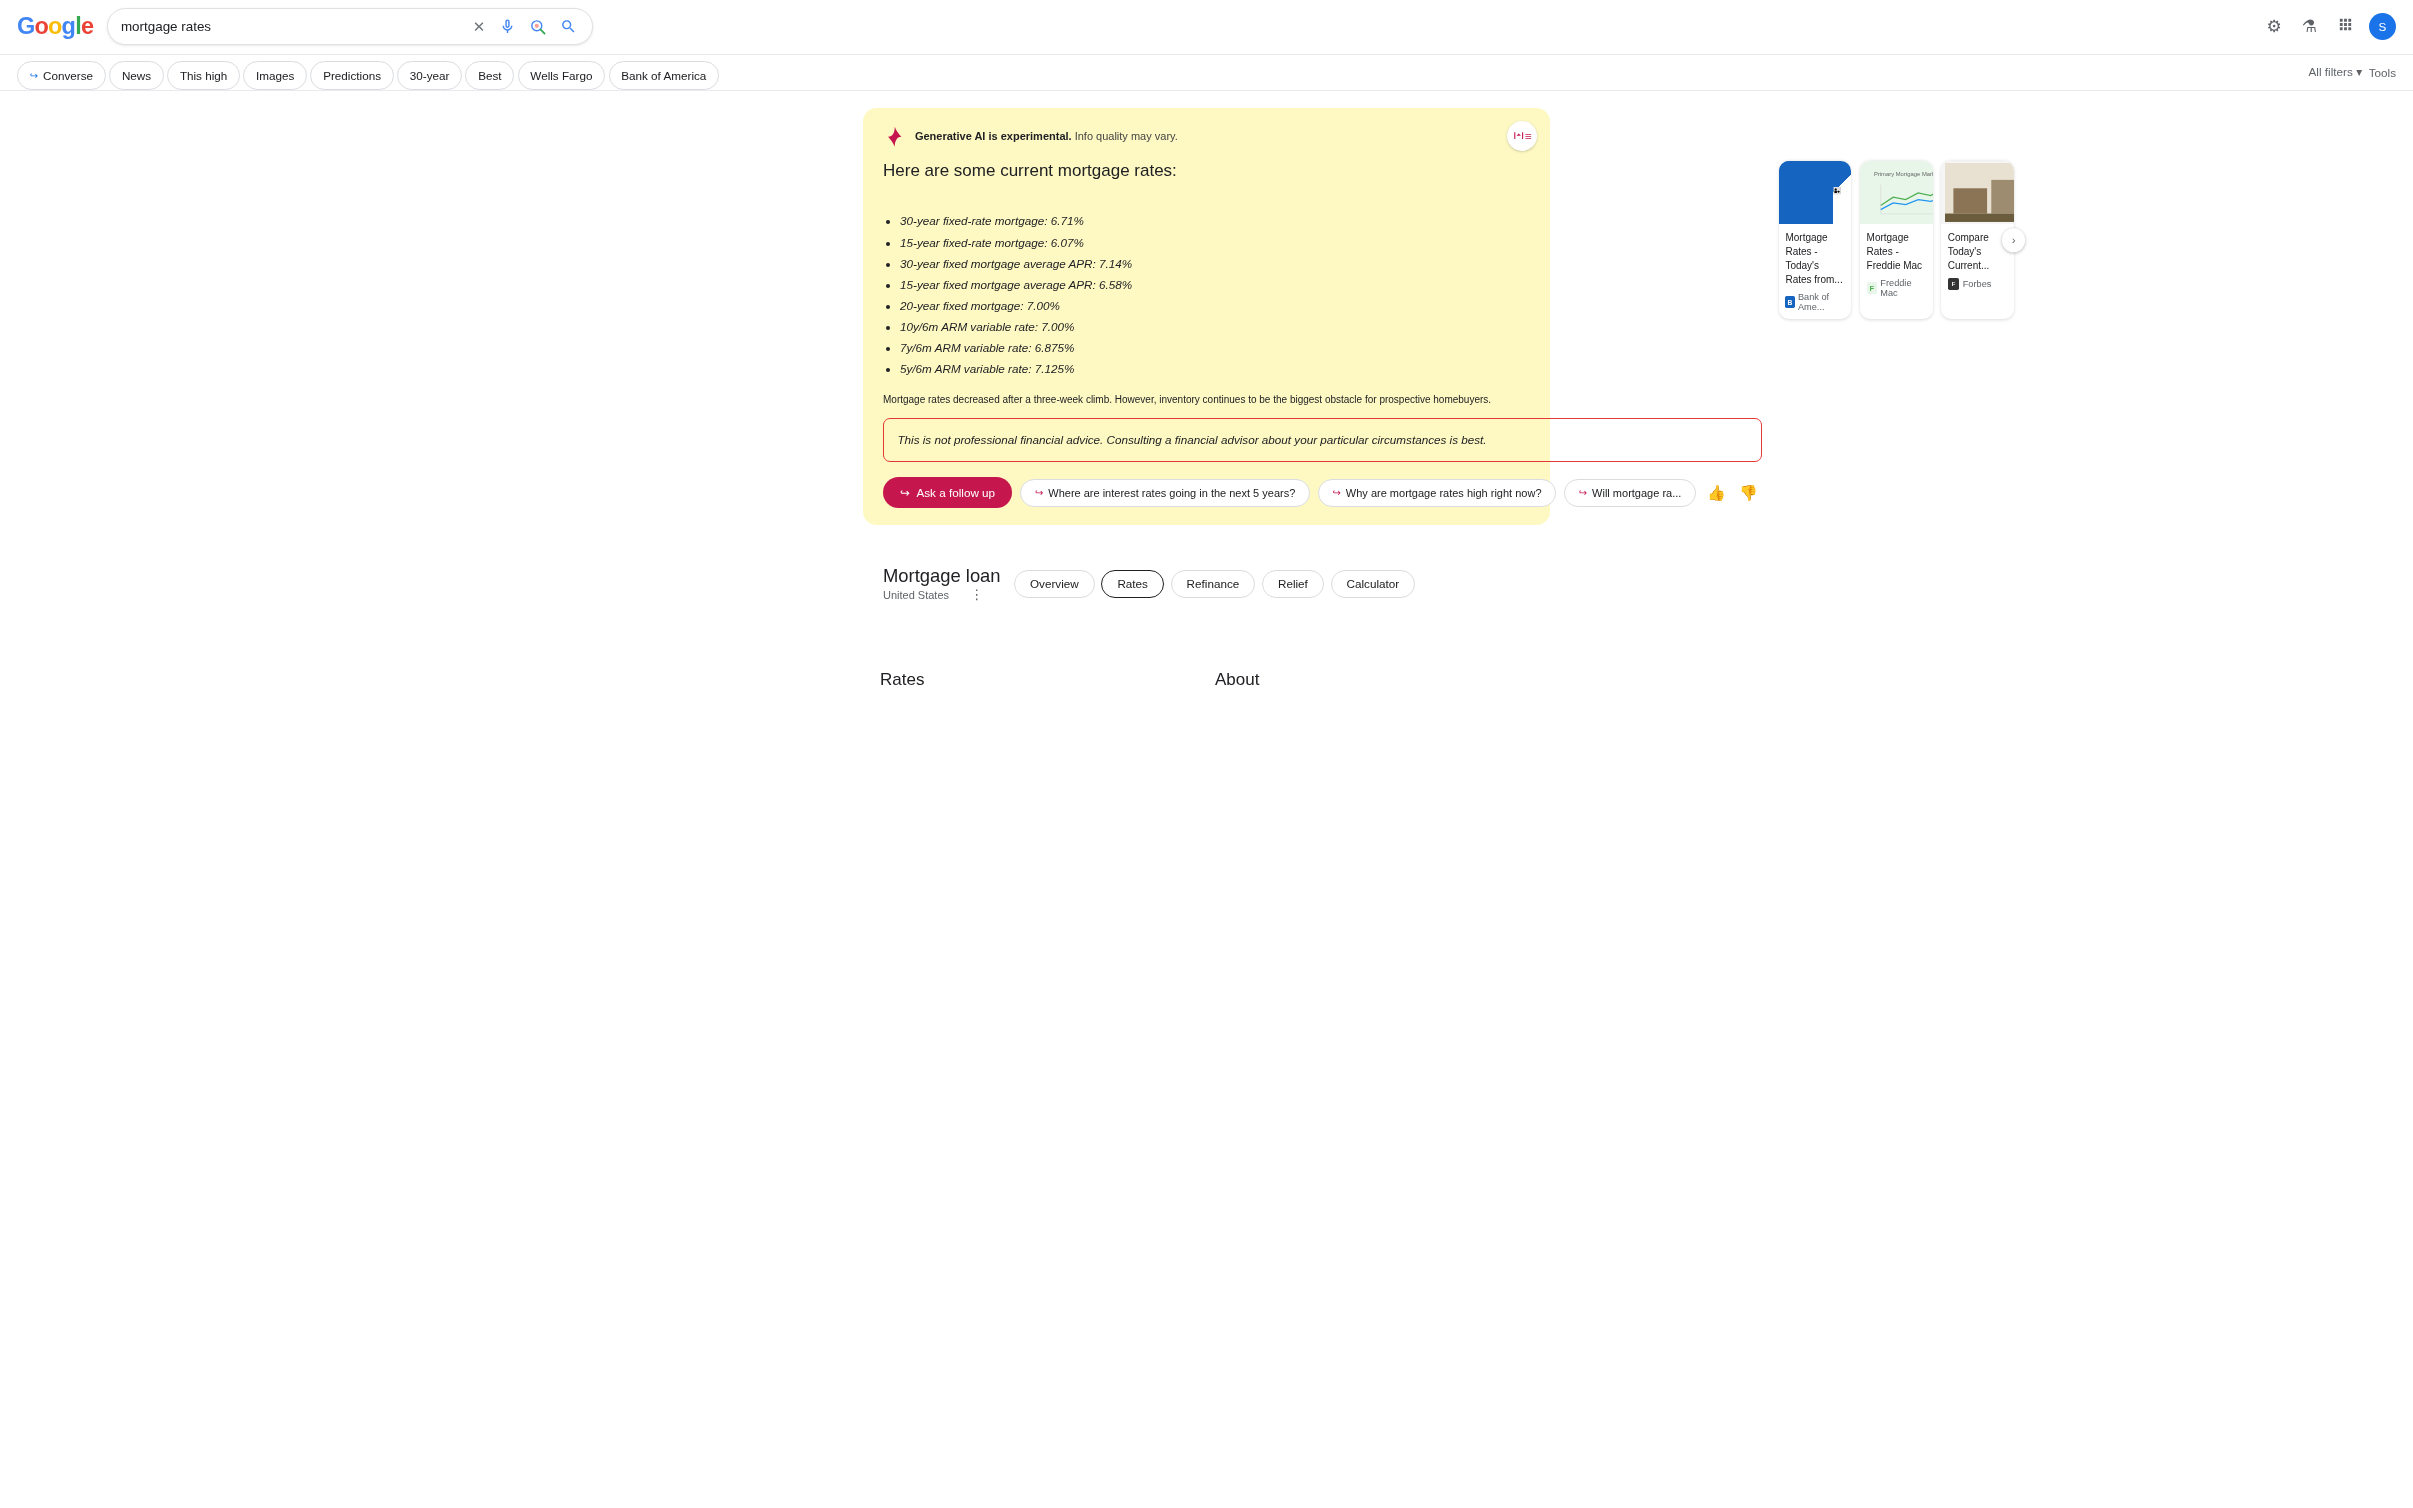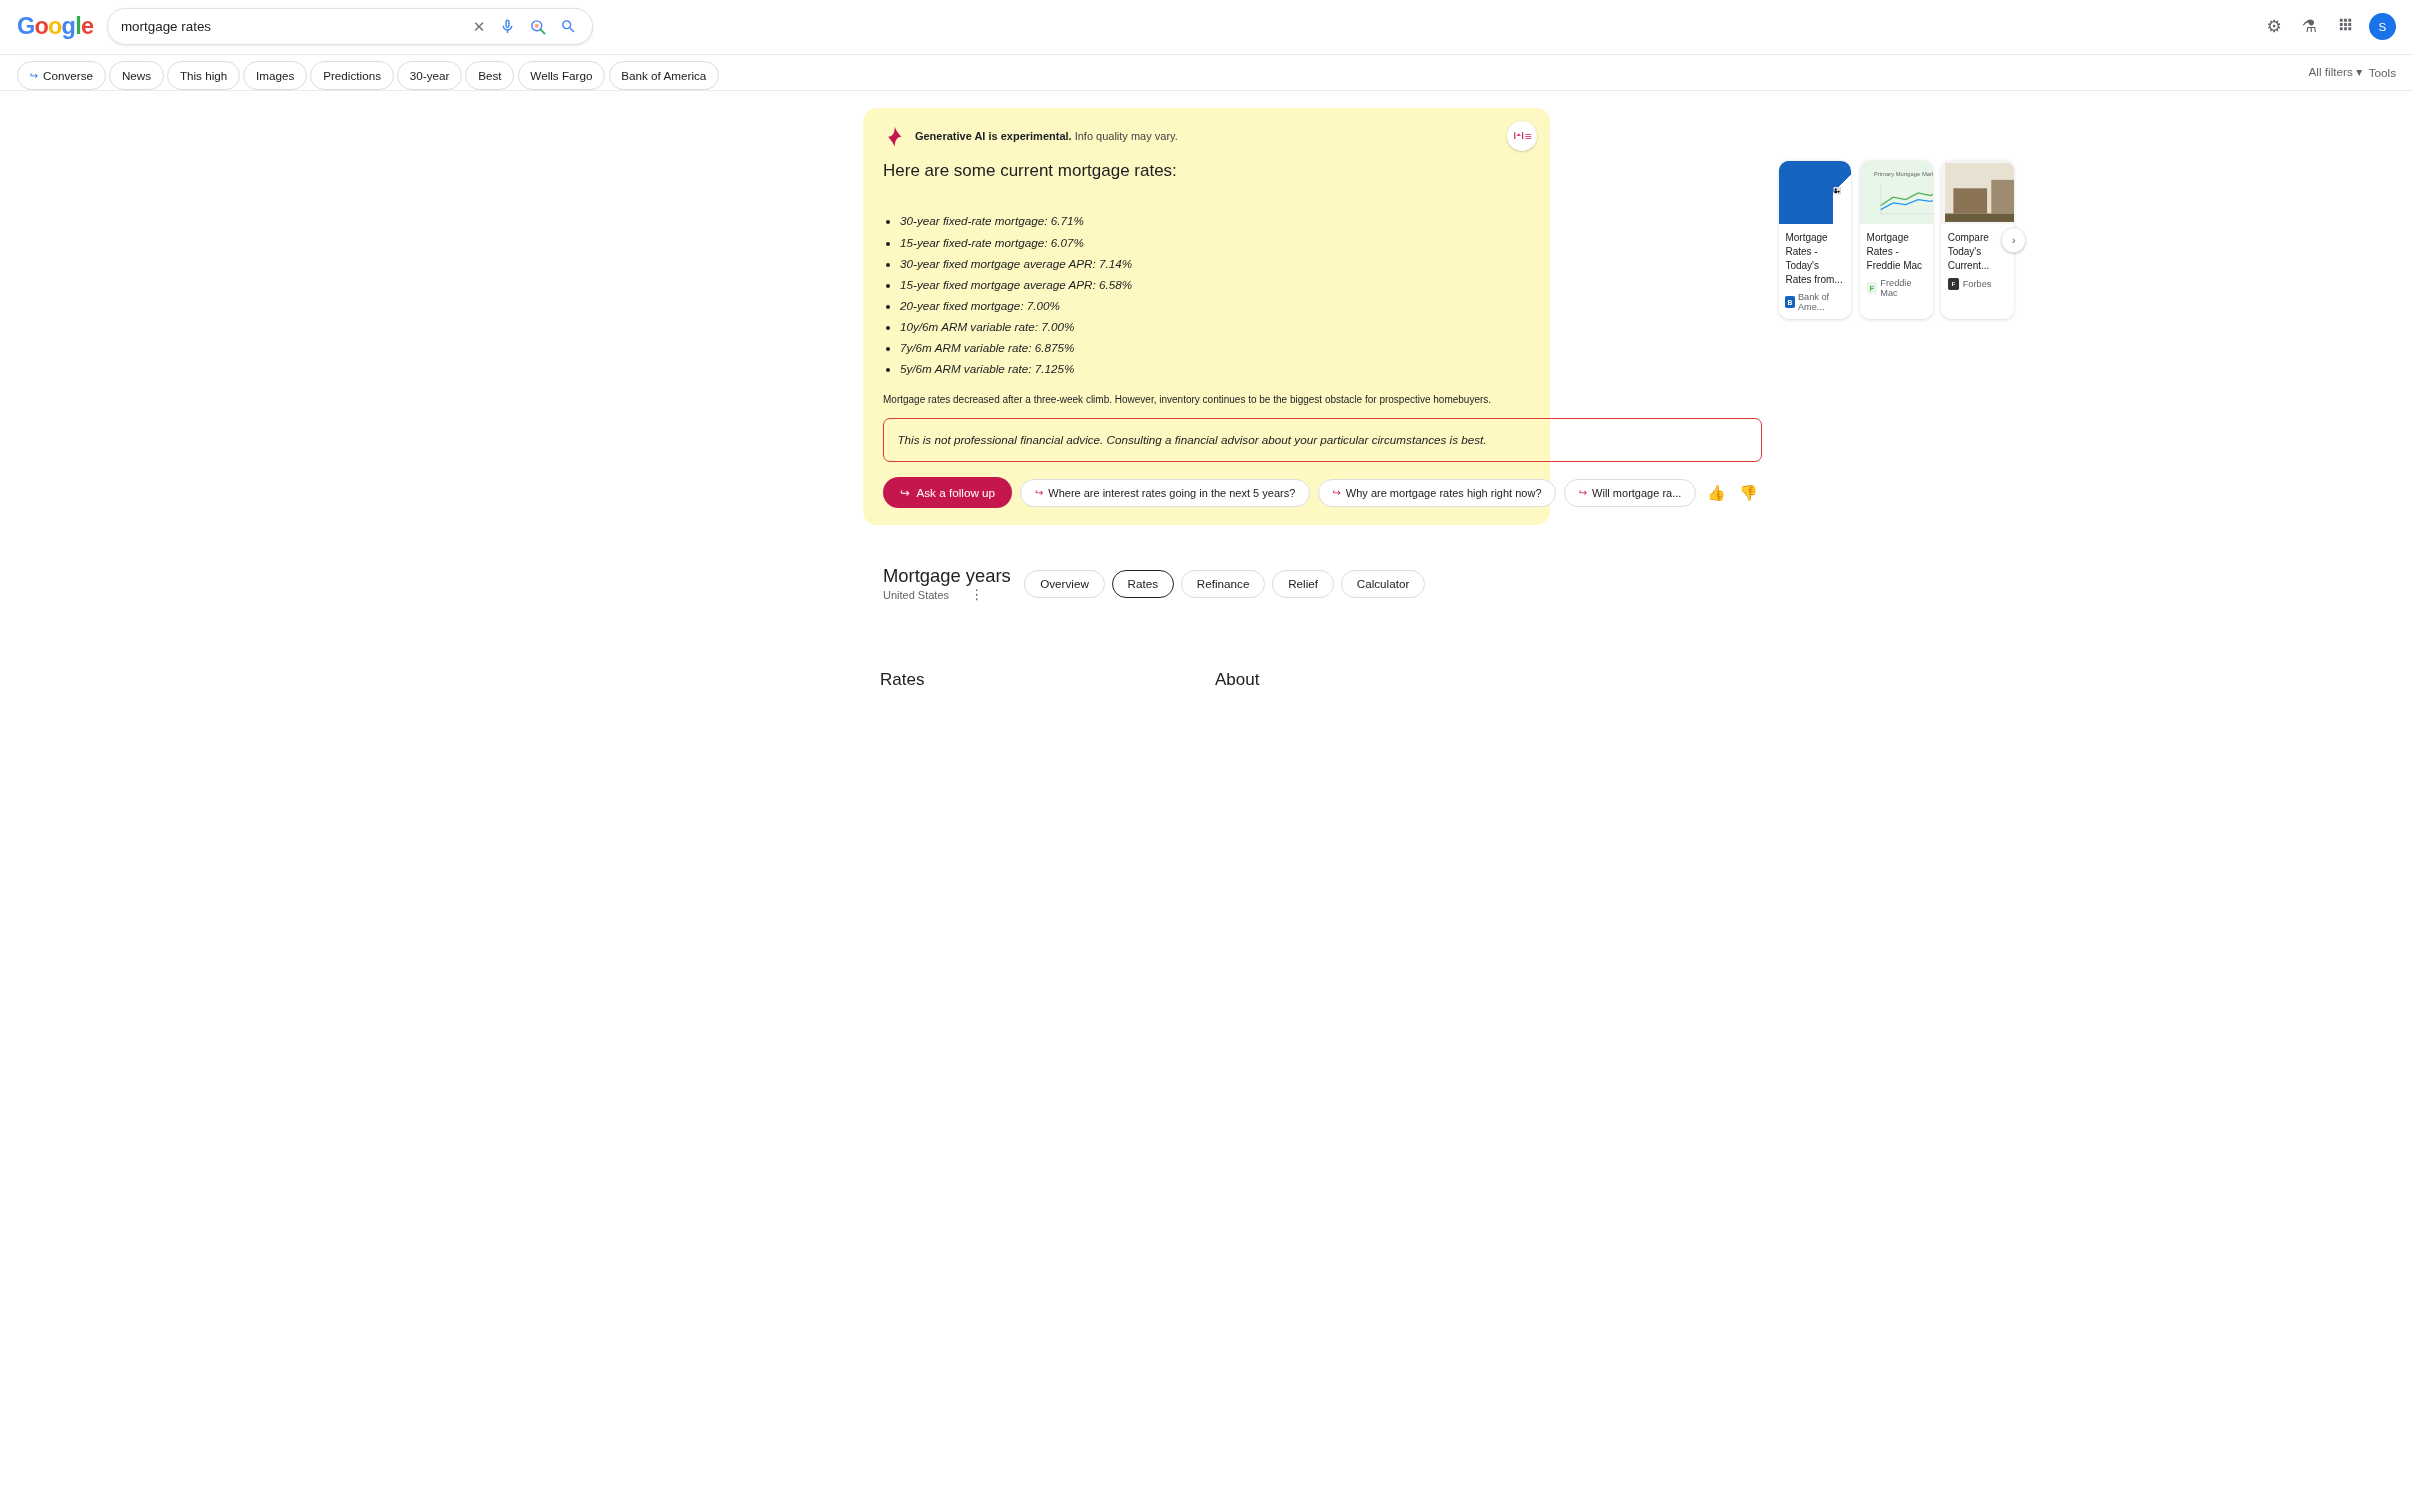--- a/index.html
+++ b/index.html
@@ -690,21 +690,21 @@
           <button class="source-next-btn">›</button>
         </div>
       </div>
     </div>
 
   </div>
 
   <div class="mortgage-section">
     <div class="mortgage-header">
       <div>
-        <h2 class="mortgage-title">Mortgage years</h2>
+        <h2 class="mortgage-title">Mortgage loan</h2>
         <div class="mortgage-subtitle">
           <span>United States</span>
           <button style="background:none;border:none;cursor:pointer;color:#5f6368;font-size:13.4px;">⋮</button>
         </div>
       </div>
       <div class="mortgage-tabs">
         <button class="mtab">Overview</button>
         <button class="mtab mtab-active">Rates</button>
         <button class="mtab">Refinance</button>
         <button class="mtab">Relief</button>

